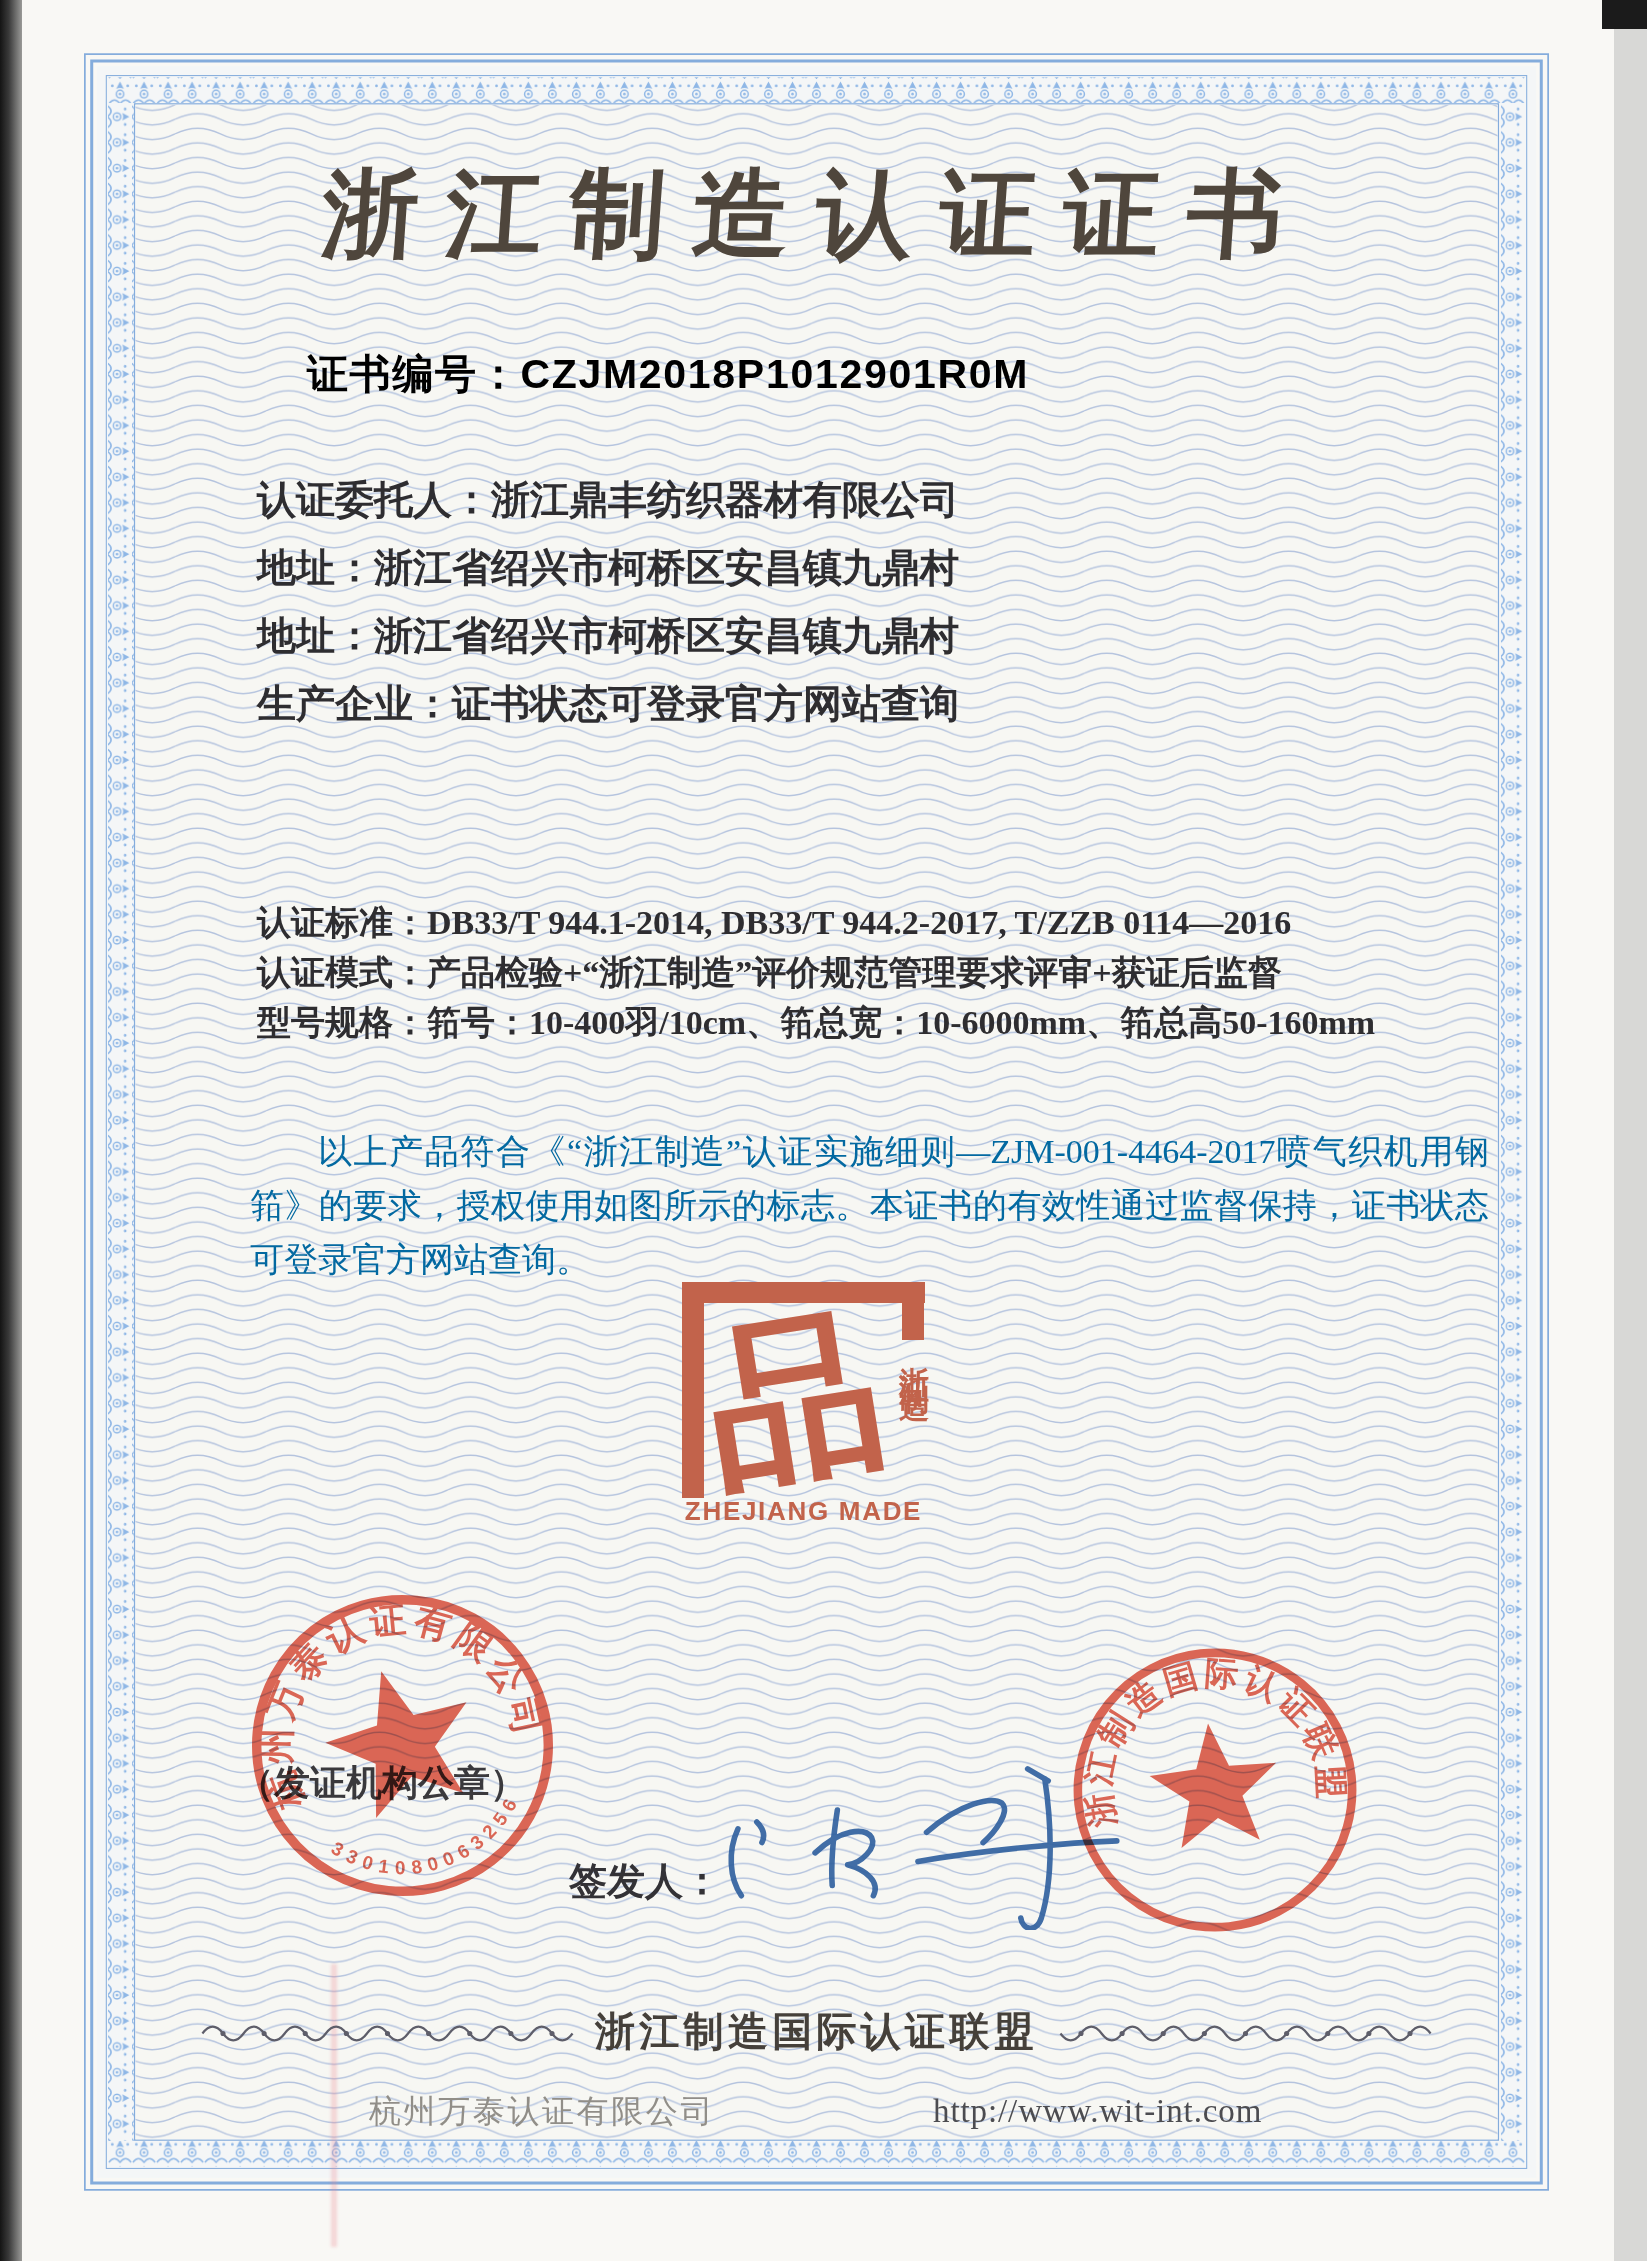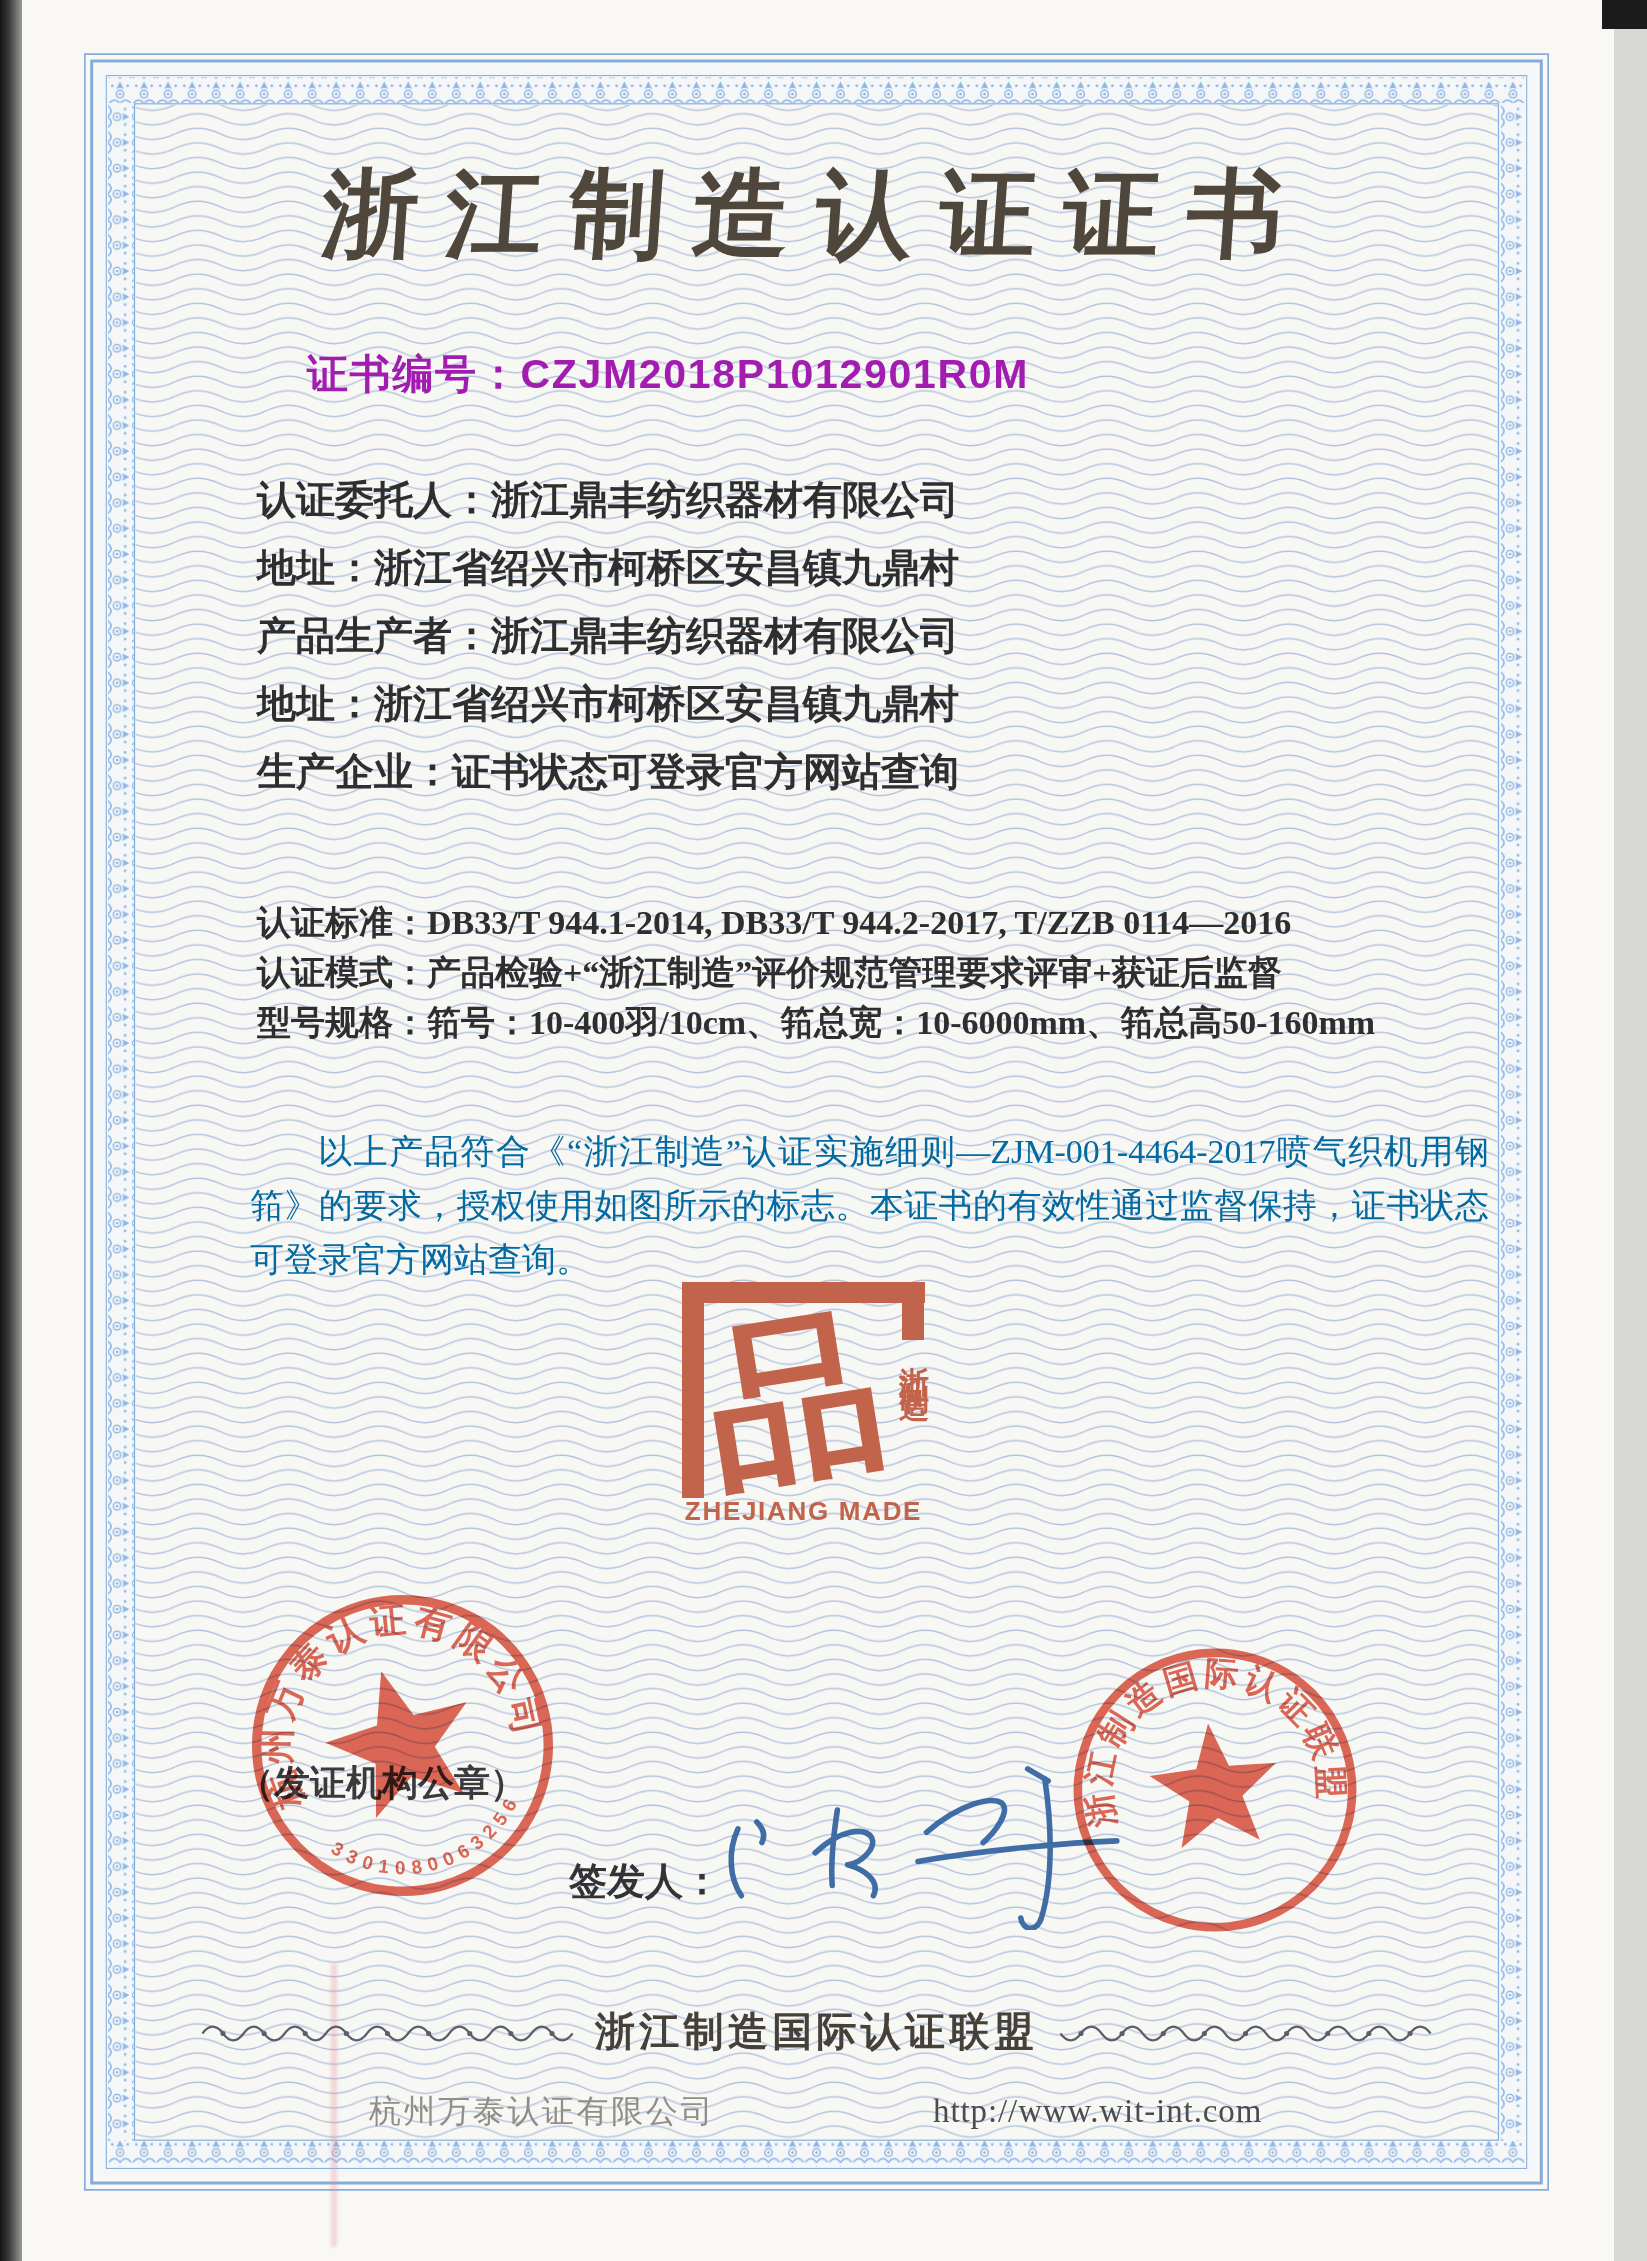--- a/index.html
+++ b/index.html
@@ -11,21 +11,21 @@
   .scan-right{position:absolute;left:1614px;top:0;width:33px;height:2261px;background:#d8d8d6;}
   .scan-right-top{position:absolute;left:1602px;top:0;width:45px;height:29px;background:#1b1b1b;}
   svg{display:block;}
   .frame-svg{position:absolute;left:84px;top:53px;z-index:0;}
   .content{position:absolute;left:0;top:0;width:1647px;height:2261px;z-index:2;}
   .title{position:absolute;left:84px;top:151px;width:1465px;text-align:center;
     font-size:96px;font-weight:700;color:#4f463c;letter-spacing:27.5px;
     transform:skewX(-4deg);white-space:nowrap;}
   .certno{position:absolute;left:84px;top:347px;width:1168px;text-align:center;
     font-family:"Liberation Sans","DejaVu Sans",sans-serif;font-weight:700;
-    font-size:41px;color:#a21caf;letter-spacing:1.7px;white-space:nowrap;}
+    font-size:41px;color:#000000;letter-spacing:1.7px;white-space:nowrap;}
   .info-block{position:absolute;left:257px;top:466px;font-size:39px;font-weight:700;
     color:#2e2d30;line-height:68px;white-space:nowrap;}
   .spec-block{position:absolute;left:257px;top:898px;font-size:34px;font-weight:700;
     color:#2e2d30;line-height:50px;white-space:nowrap;}
   .statement{position:absolute;left:250px;top:1125px;width:1239px;font-size:34px;
     color:#0369a1;line-height:54px;text-align:justify;text-indent:2em;}
   .logo{position:absolute;left:682px;top:1282px;width:292px;height:257px;}
   .logo .bar{position:absolute;background:#c2634b;}
   .logo-mark{position:absolute;left:0;top:12px;width:225px;height:214px;display:flex;
     align-items:center;justify-content:center;font-size:176px;font-weight:700;
@@ -105,21 +105,20 @@
 
   <div class="content">
 
     <div class="title">浙江制造认证证书</div>
 
     <div class="certno"><span>证书编号：</span><span>CZJM2018P1012901R0M</span></div>
 
     <div class="info-block">
       <div>认证委托人：浙江鼎丰纺织器材有限公司</div>
       <div>地址：浙江省绍兴市柯桥区安昌镇九鼎村</div>
-      <div>产品生产者：浙江鼎丰纺织器材有限公司</div>
       <div>地址：浙江省绍兴市柯桥区安昌镇九鼎村</div>
       <div>生产企业：证书状态可登录官方网站查询</div>
     </div>
 
     <div class="spec-block">
       <div>认证标准：DB33/T 944.1-2014, DB33/T 944.2-2017, T/ZZB 0114—2016</div>
       <div>认证模式：产品检验+“浙江制造”评价规范管理要求评审+获证后监督</div>
       <div>型号规格：筘号：10-400羽/10cm、筘总宽：10-6000mm、筘总高50-160mm</div>
     </div>
 

